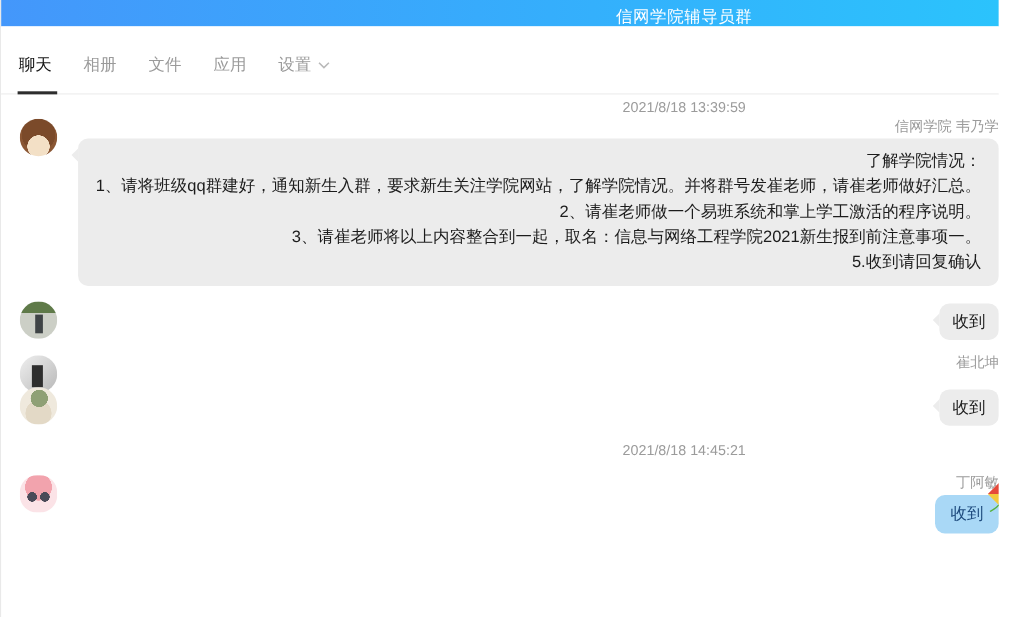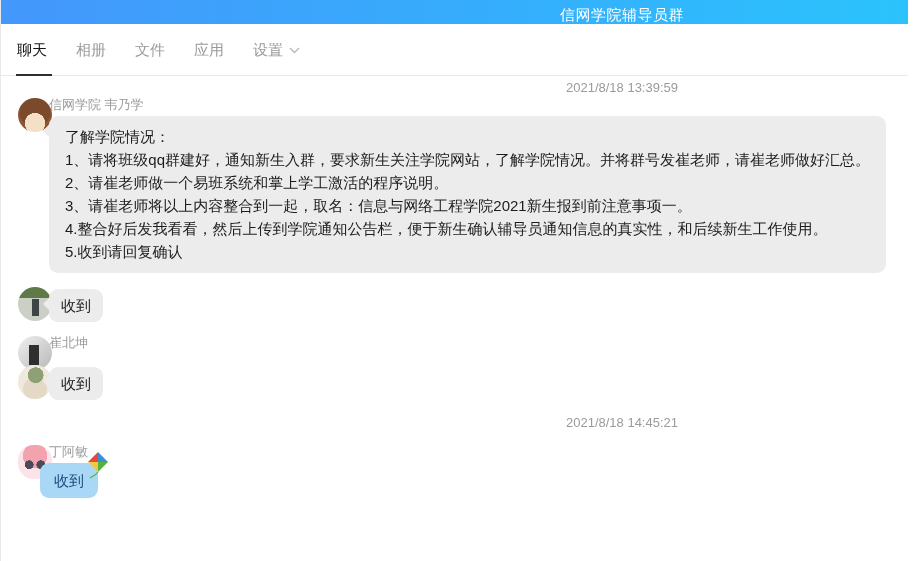--- a/index.html
+++ b/index.html
@@ -7,34 +7,34 @@
               font-family:"Liberation Sans",sans-serif; }
   .window { position:relative; width:908px; height:561px; background:#fff;
             border-left:1px solid #e9e9e9; overflow:hidden; }
 
   
   .header { height:24px; background:linear-gradient(90deg,#4497fb 0%,#35aefc 55%,#2bc3fc 100%); overflow:hidden; }
   .header-inner { width:1242px; height:31px; display:flex; align-items:center; justify-content:center; }
   .group-title { color:#ffffff; font-size:15px; letter-spacing:0.5px; }
 
   
-  .tabbar { height:52px; border-bottom:1px solid #e7e7e7; display:flex; align-items:flex-start;
+  .tabbar { height:62px; border-bottom:1px solid #e7e7e7; display:flex; align-items:flex-end;
             padding-left:16px; background:#fff; }
   .tab { font-size:15px; color:#9a9a9a; margin-right:29px; position:relative; height:52px;
          display:flex; align-items:center; cursor:default; }
   .tab.active { color:#151515; }
   .tab.active::after { content:""; position:absolute; left:-1px; bottom:-1px; width:36px; height:3px; background:#2e2e2e; }
   .chevron { margin-left:6px; display:inline-flex; align-items:center; }
 
   
   .chat { position:relative; padding-top:3px; background:#fff; }
   .ts-row { width:1242px; text-align:center; font-size:13px; color:#9b9b9b; height:16px; line-height:16px; margin-top:1px; }
   .ts-row.second { margin-top:15px; }
 
-  .msg { position:relative; padding-left:48px; margin-top:13px; }
+  .msg { position:relative; padding-left:48px; margin-top:13px;text-align:right; }
   .msg.first { margin-top:1px; }
   .avatar { position:absolute; left:17px; top:1px; width:34px; height:34px; border-radius:50%; overflow:hidden; }
   .sender { font-size:13px; color:#9b9b9b; line-height:16px; }
 
   .bubble { display:inline-block; background:#ececec; border-radius:9px; padding:8px 12px;
             font-size:15px; color:#1c1c1c; position:relative; margin-top:3px; line-height:17px;
             white-space:nowrap; }
   .bubble::before { content:""; position:absolute; left:-9px; top:9px; width:0; height:0;
                     border:6px solid transparent; border-right:6px solid #ececec; border-left-width:3px; }
   .bubble.big { padding:9px 16px 10px 16px; line-height:23px; }
@@ -104,21 +104,20 @@
     <div class="ts-row">2021/8/18 13:39:59</div>
 
     <div class="msg first">
       <div class="avatar av1"></div>
       <div class="sender">信网学院 韦乃学</div>
       <div class="bubble big">
         <div class="line">了解学院情况：</div>
         <div class="line">1、请将班级qq群建好，通知新生入群，要求新生关注学院网站，了解学院情况。并将群号发崔老师，请崔老师做好汇总。</div>
         <div class="line">2、请崔老师做一个易班系统和掌上学工激活的程序说明。</div>
         <div class="line">3、请崔老师将以上内容整合到一起，取名：信息与网络工程学院2021新生报到前注意事项一。</div>
-        <div class="line">4.整合好后发我看看，然后上传到学院通知公告栏，便于新生确认辅导员通知信息的真实性，和后续新生工作使用。</div>
         <div class="line">5.收到请回复确认</div>
       </div>
     </div>
 
     <div class="msg">
       <div class="avatar av2"></div>
       <div class="bubble">收到</div>
     </div>
 
     <div class="msg">

